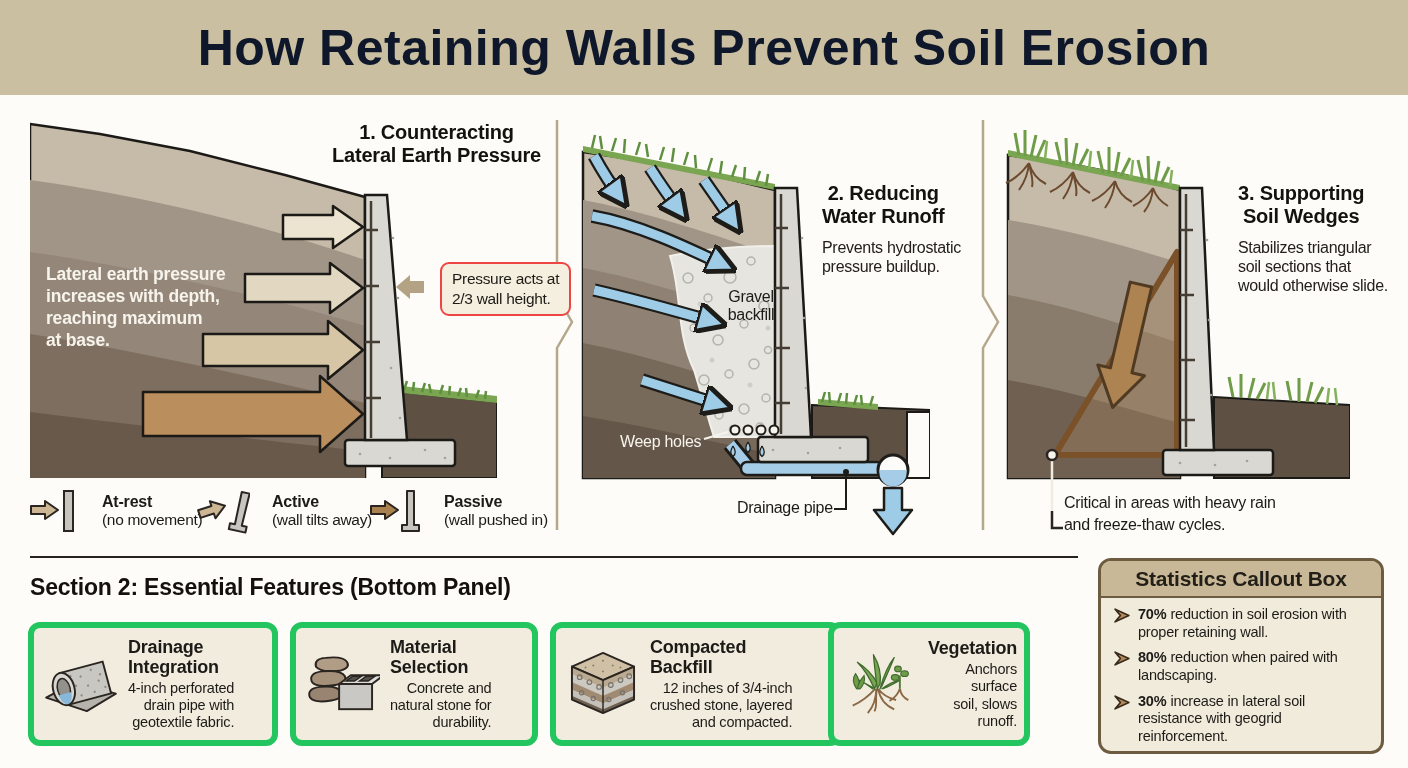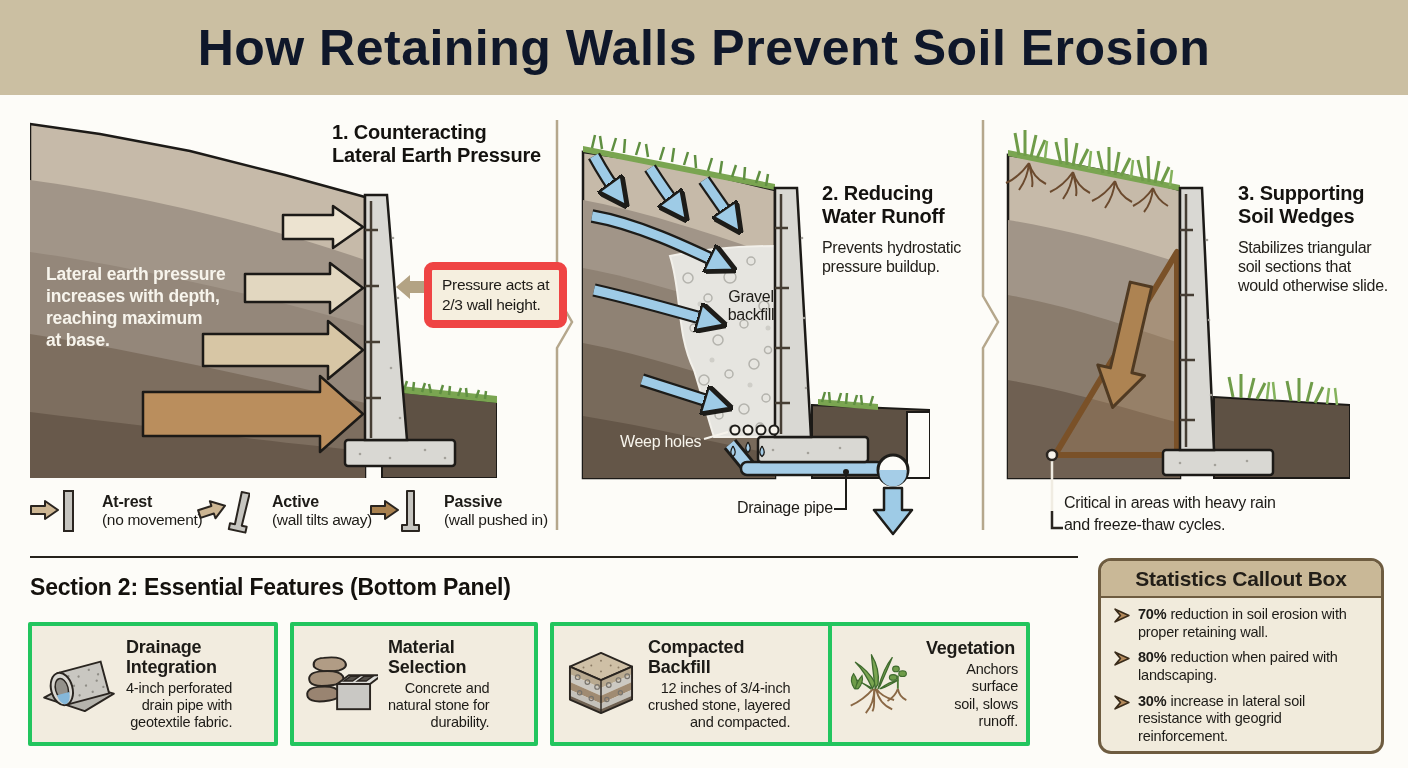--- a/index.html
+++ b/index.html
@@ -3,36 +3,36 @@
 <meta charset="utf-8">
 <style>
   html,body{margin:0;padding:0;background:#ffffff;}
   #page{position:relative;width:1408px;height:768px;background:#fdfcf8;overflow:hidden;
         font-family:"Liberation Sans",sans-serif;color:#1d1b17;}
   .abs{position:absolute;}
   
   #header{left:0;top:0;width:1408px;height:95px;background:#cbbfa2;display:flex;align-items:center;justify-content:center;}
   #header h1{margin:0;font-size:50px;font-weight:bold;color:#0f172a;letter-spacing:.5px;}
   
-  .ptitle{font-size:20px;font-weight:bold;line-height:1.15;color:#14120f;white-space:pre-line;letter-spacing:-.2px;}
+  .ptitle{font-size:20px;font-weight:bold;line-height:1.15;color:#14120f;white-space:pre-line;letter-spacing:-.2px;text-align:center;}
   .psub{font-size:16px;line-height:1.2;color:#24211c;white-space:pre-line;letter-spacing:-.3px;}
   .wnote{font-size:17.5px;font-weight:bold;color:#f7f4ec;line-height:1.25;white-space:pre-line;letter-spacing:-.2px;}
-  .callout{background:#f5efdf;border:8px solid #ef4444;border-radius:9px;padding:5px 10px;
-           font-size:15.5px;line-height:1.3;color:#1d1b17;white-space:pre-line;letter-spacing:-.3px;}
+  .callout{background:#f5efdf;border:2px solid #ef4444;border-radius:9px;padding:5px 10px;
+           font-size:15.5px;line-height:1.3;color:#1d1b17;white-space:pre-line;letter-spacing:-.3px;margin-left:16px;}
   .dlabel{font-size:16px;color:#1d1b17;letter-spacing:-.3px;line-height:1.15;}
   .wlabel{font-size:16px;color:#f7f4ec;letter-spacing:-.3px;}
   .center{text-align:center;}
   
   .legend-item{position:absolute;display:flex;align-items:center;gap:22px;}
   .legend-text b{display:block;font-size:16px;line-height:1.1;letter-spacing:-.2px;}
   .legend-text span{display:block;font-size:15.5px;line-height:1.15;letter-spacing:-.3px;}
   
   .rule{background:#26221c;height:2px;}
   .sec2{font-size:23px;font-weight:bold;color:#14110d;letter-spacing:-.2px;}
-  .card{position:absolute;top:622px;height:124px;background:#f2ecdf;border:4px solid #22c55e;border-radius:2px;
+  .card{position:absolute;top:622px;height:124px;background:#f2ecdf;border:6px solid #22c55e;border-radius:12px;
         box-sizing:border-box;display:flex;align-items:center;gap:8px;padding:18px 8px;}
   .card-icon{flex:0 0 78px;display:flex;justify-content:center;align-items:center;}
   .card-title{font-size:18px;font-weight:bold;line-height:1.12;white-space:pre-line;letter-spacing:-.2px;}
   .card-text{font-size:14.5px;line-height:1.18;white-space:pre-line;margin-top:3px;letter-spacing:-.2px;text-align:right;}
   
   .stats{position:absolute;left:1098px;top:558px;width:286px;height:196px;background:#f1ebdc;border:3px solid #6e5c40;
          border-radius:13px;overflow:hidden;box-sizing:border-box;}
   .stats-header{background:#c9b897;border-bottom:2px solid #6e5c40;text-align:center;padding:6px 0 5px;
                 font-size:21px;font-weight:bold;color:#221e18;letter-spacing:-.2px;}
   .stat-item{display:flex;gap:7px;padding:0 12px;margin-top:8px;font-size:14.5px;line-height:1.22;letter-spacing:-.2px;}

